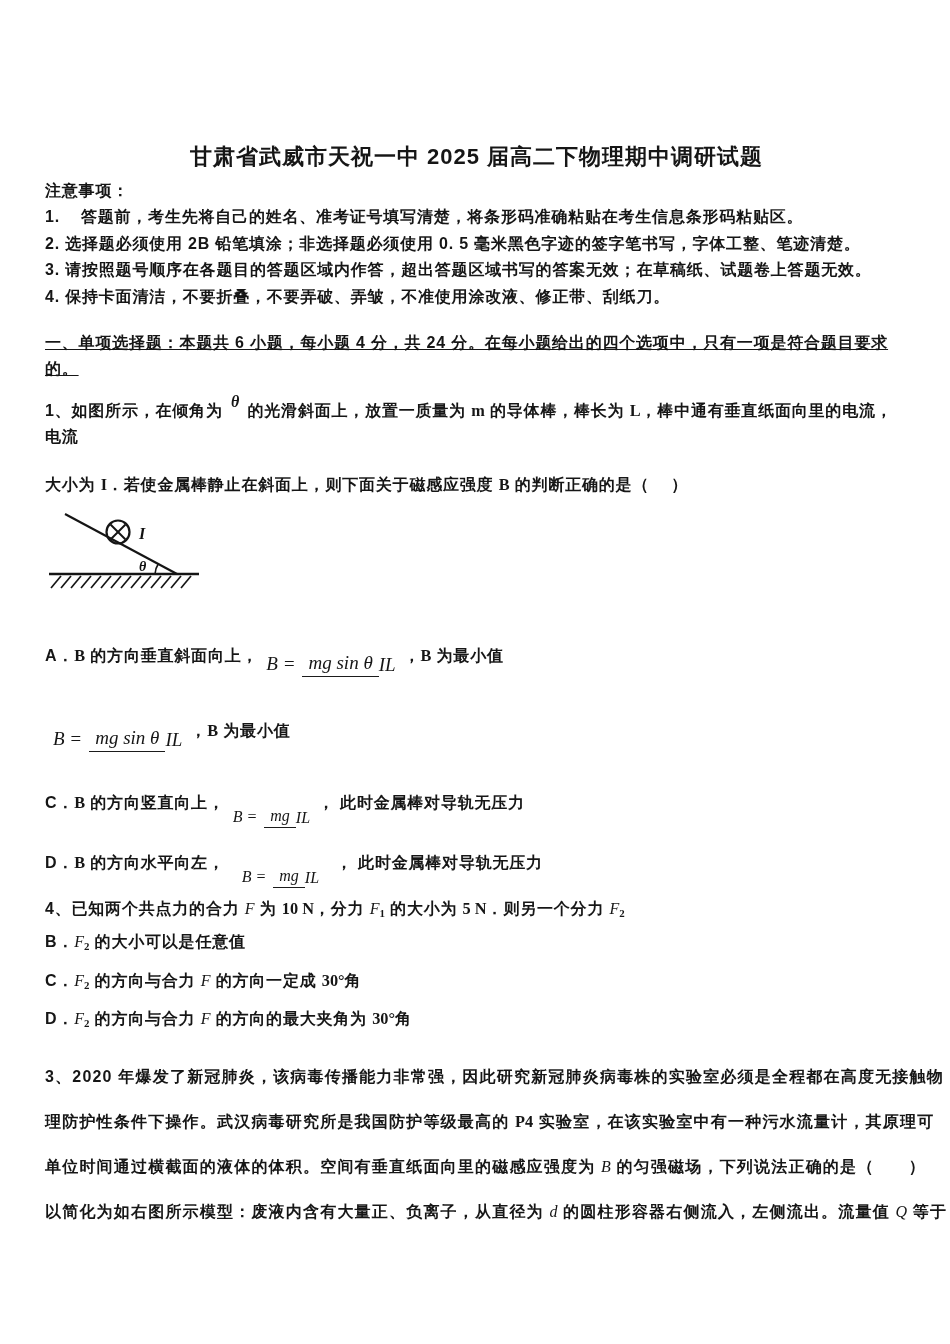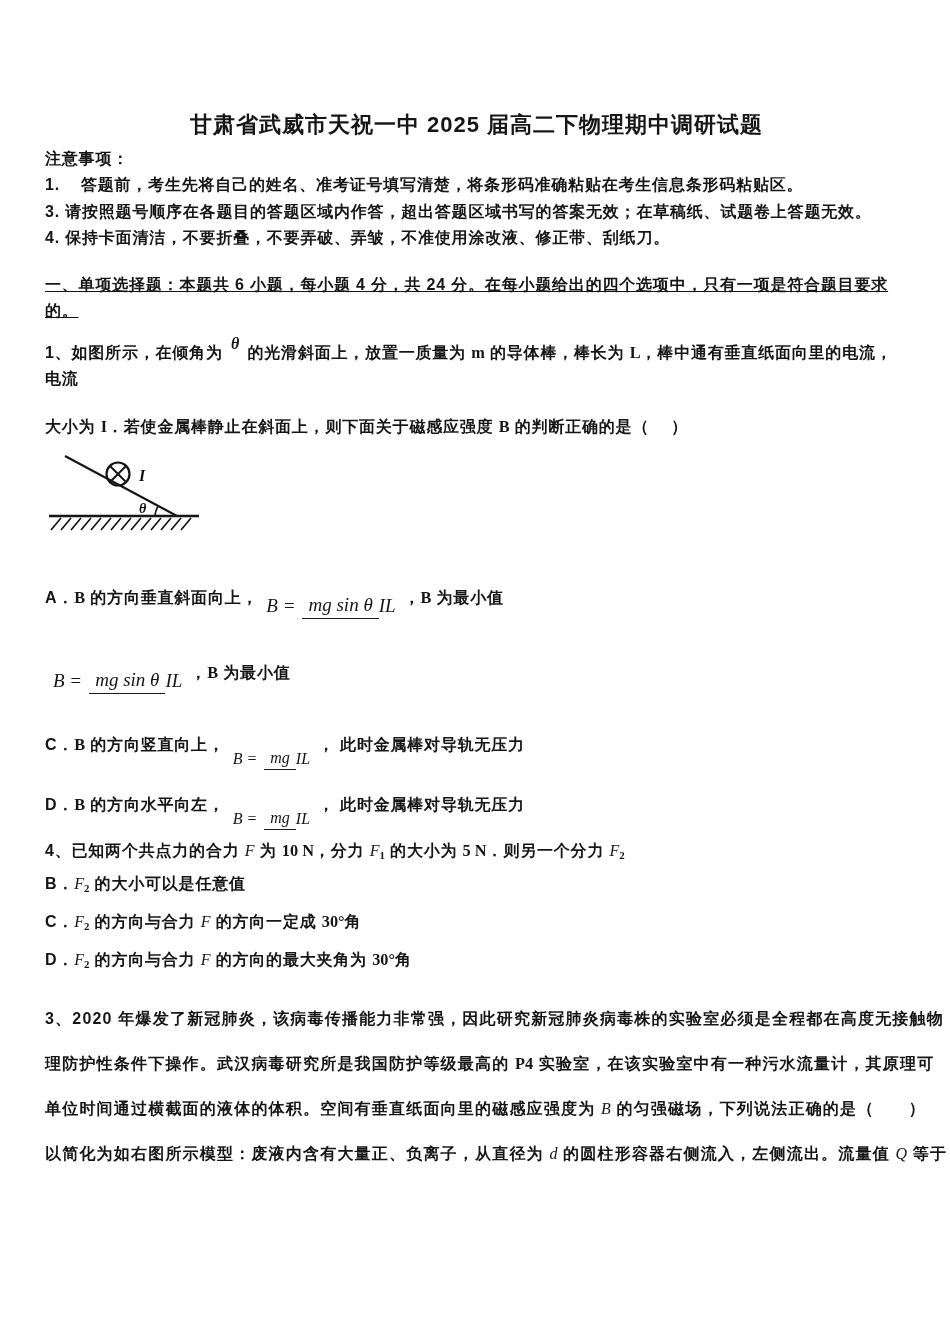--- a/index.html
+++ b/index.html
@@ -8,21 +8,21 @@
     width:950px;height:1344px;
     margin:0 auto;
     background:#ffffff;
     color:#161616;
     font-family:"Liberation Sans","DejaVu Sans",sans-serif;
     font-weight:600;
     font-size:16px;
     letter-spacing:0.8px;
     overflow:hidden;
   }
-  .content{padding:0 42px 0 45px;}
+  .content{padding:0 42px 0 45px;margin-top:32px;}
   .title{
     padding-top:110px;
     text-align:center;
     font-size:22px;
     font-weight:700;
     letter-spacing:1px;
     line-height:30px;
   }
   .notice-label{margin-top:6px;line-height:26px;font-weight:700;}
   .notice-item{line-height:26.5px;white-space:pre-wrap;}
@@ -30,21 +30,21 @@
   .q1-line1{margin-top:16px;line-height:26px;}
   .q1-line2{margin-top:22px;line-height:26px;}
   .figure-wrap{margin:10px 0 0 2px;height:88px;}
   .opt-row{display:flex;align-items:flex-end;}
   .opt-row .txt{line-height:24px;white-space:pre;}
   .row-lg{height:48px;}
   .row-sm{height:36px;}
   .row-a{margin-top:24px;}
   .row-b{margin-top:27px;}
   .row-c{margin-top:36px;}
-  .row-d{margin-top:24px;}
+  .row-d{margin-top:24px;gap:9px;}
   .q2-stem{margin-top:22px;line-height:24px;}
   .q2-opt{line-height:34px;}
   .q2-block{margin-top:4px;}
   .q3-para{margin-top:14px;}
   .q3-line{line-height:45px;letter-spacing:1.2px;white-space:nowrap;}
   
   .seg-b{font-family:"Liberation Serif","DejaVu Serif",serif;font-weight:700;font-size:1.02em;letter-spacing:0;}
   .seg-i{font-family:"Liberation Serif","DejaVu Serif",serif;font-style:italic;font-weight:500;letter-spacing:0;}
   .seg-sub{font-family:"Liberation Serif","DejaVu Serif",serif;font-size:0.68em;vertical-align:-0.3em;font-weight:600;letter-spacing:0;}
   .seg-sup{font-family:"Liberation Serif","DejaVu Serif",serif;font-style:italic;position:relative;top:-0.55em;padding:0 3px;letter-spacing:0;}
@@ -67,20 +67,21 @@
 <body>
 
 <div class="page">
   <div class="content">
 
     <div class="title">甘肃省武威市天祝一中 2025 届高二下物理期中调研试题</div>
 
     <div>
       <div class="notice-label">注意事项：</div>
       <div class="notice-item">1.    答题前，考生先将自己的姓名、准考证号填写清楚，将条形码准确粘贴在考生信息条形码粘贴区。</div>
+      <div class="notice-item">2. 选择题必须使用 2B 铅笔填涂；非选择题必须使用 0. 5 毫米黑色字迹的签字笔书写，字体工整、笔迹清楚。</div>
       <div class="notice-item">3. 请按照题号顺序在各题目的答题区域内作答，超出答题区域书写的答案无效；在草稿纸、试题卷上答题无效。</div>
       <div class="notice-item">4. 保持卡面清洁，不要折叠，不要弄破、弄皱，不准使用涂改液、修正带、刮纸刀。</div>
     </div>
 
     <div class="section-heading">一、单项选择题：本题共 6 小题，每小题 4 分，共 24 分。在每小题给出的四个选项中，只有一项是符合题目要求的。</div>
 
     <div>
       <div class="q1-line1"><span>1、如图所示，在倾角为 </span><span class="seg-sup">θ</span><span> 的光滑斜面上，放置一质量为 </span><span class="seg-b">m</span><span> 的导体棒，棒长为 </span><span class="seg-b">L</span><span>，棒中通有垂直纸面向里的电流，电流</span></div>
       <div class="q1-line2"><span>大小为 </span><span class="seg-b">I</span><span>．若使金属棒静止在斜面上，则下面关于磁感应强度 </span><span class="seg-b">B</span><span> 的判断正确的是（　 ）</span></div>
 

